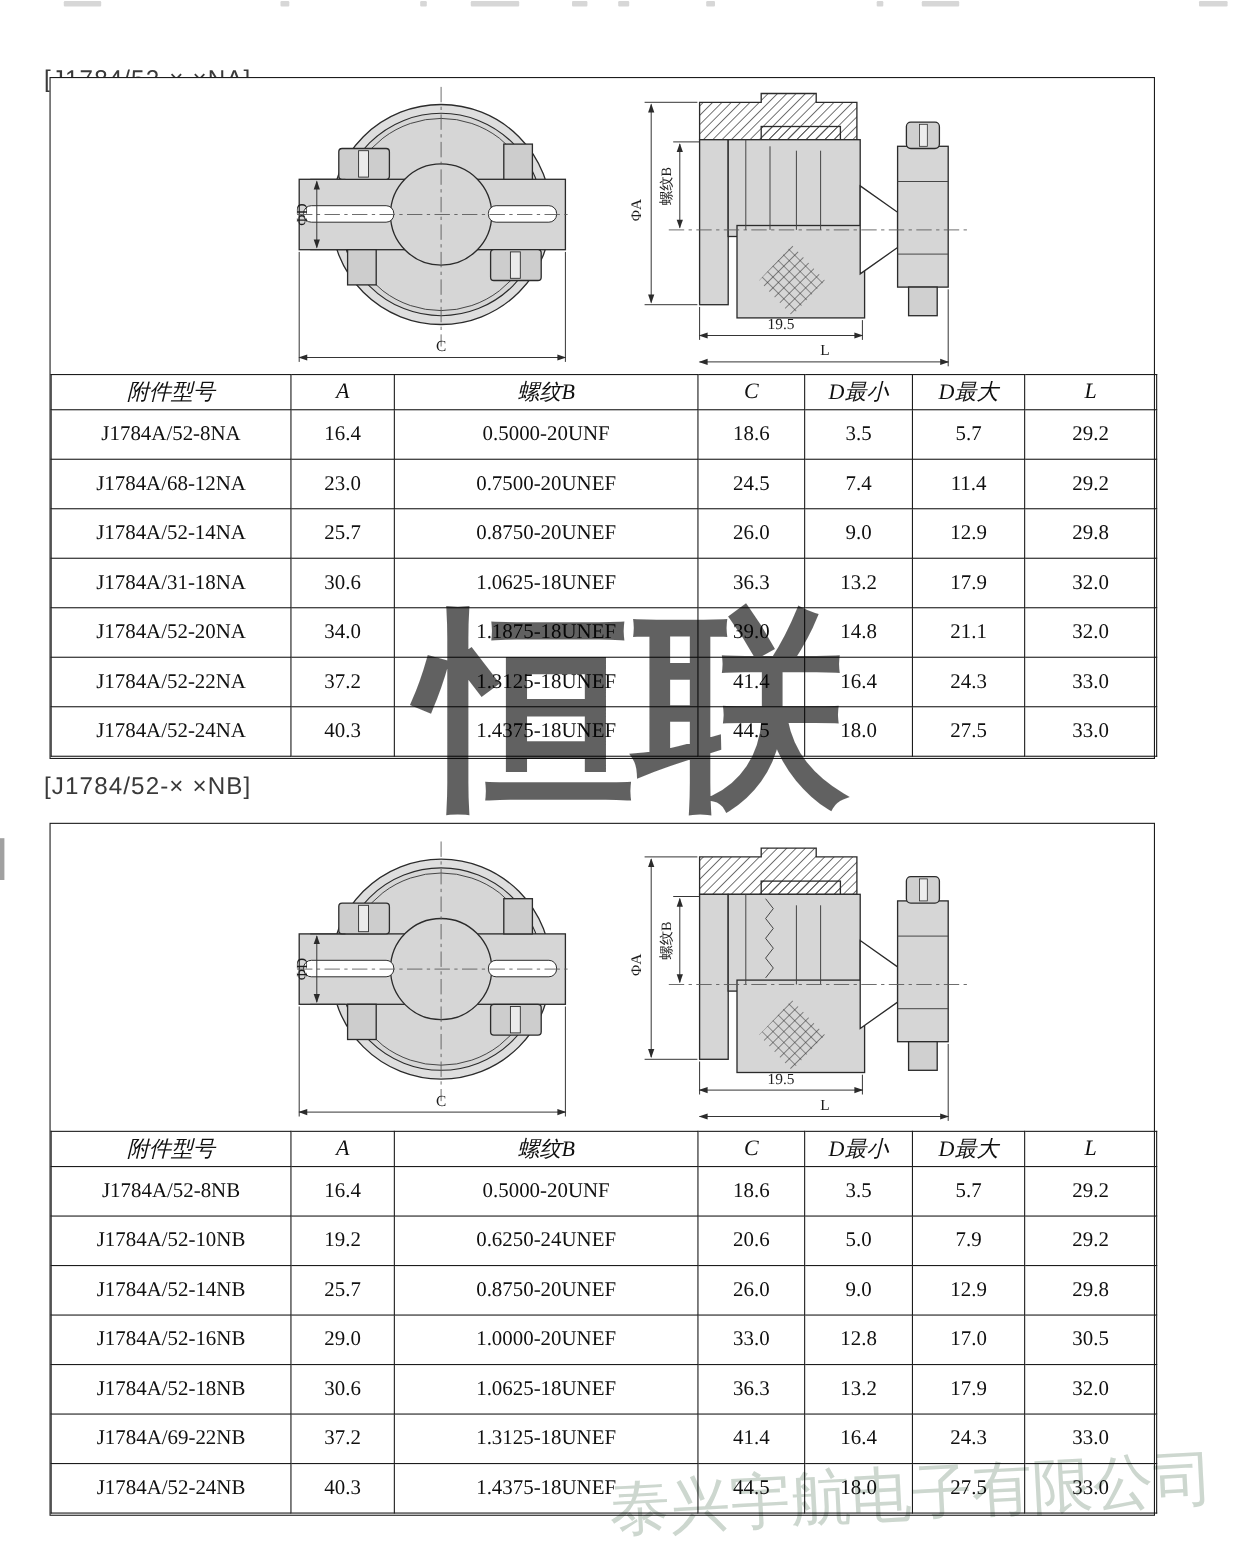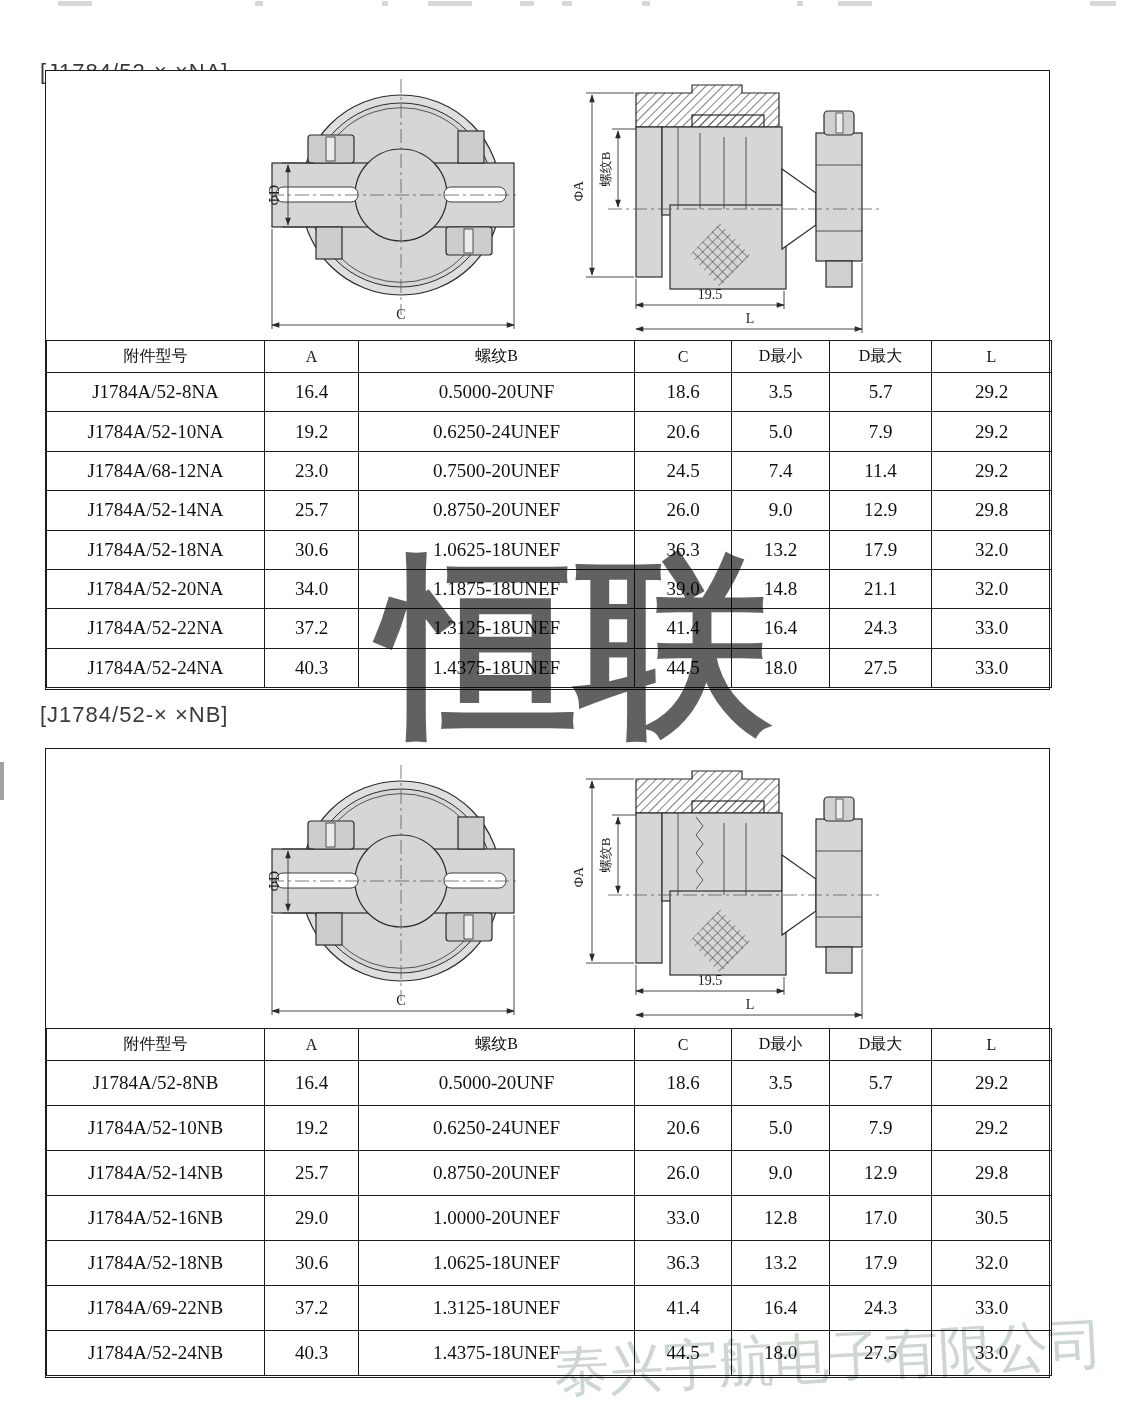--- a/index.html
+++ b/index.html
@@ -43,21 +43,21 @@
   #box-nb .side-view  { top:10px; }
 
   table.spec { width:100%; height:348px; border-collapse:collapse; table-layout:fixed; }
   table.spec th, table.spec td {
     border:1.5px solid #1c1c1c;
     text-align:center; vertical-align:middle;
     padding:0; color:#101010;
     font-family:"Liberation Serif", serif;
     font-weight:normal;
   }
-  table.spec th { font-size:16px; height:31px; }
+  table.spec th { font-size:20px; height:31px;font-style:italic; }
   table.spec td { font-size:19px; }
 
   
   .cl    { stroke:#5a5a5a; stroke-width:0.8; stroke-dasharray:14 4 3 4; fill:none; }
   .dim   { stroke:#333; stroke-width:0.9; fill:none; }
   .edge  { stroke:#2b2b2b; stroke-width:1.2; }
   .thin  { stroke:#444; stroke-width:0.9; fill:none; }
   .dlabel { font-family:"Liberation Serif", serif; font-size:14px; fill:#1d1d1d; }
   .dlabel-cn { font-family:"Liberation Serif", serif; font-size:13px; fill:#1d1d1d; }
 
@@ -222,48 +222,39 @@
         <tr>
           <td>J1784A/52-8NA</td>
           <td>16.4</td>
           <td>0.5000-20UNF</td>
           <td>18.6</td>
           <td>3.5</td>
           <td>5.7</td>
           <td>29.2</td>
         </tr>
         <tr>
-          <td>J1784A/52-10NA</td>
-          <td>19.2</td>
-          <td>0.6250-24UNEF</td>
-          <td>20.6</td>
-          <td>5.0</td>
-          <td>7.9</td>
-          <td>29.2</td>
-        </tr>
-        <tr>
           <td>J1784A/68-12NA</td>
           <td>23.0</td>
           <td>0.7500-20UNEF</td>
           <td>24.5</td>
           <td>7.4</td>
           <td>11.4</td>
           <td>29.2</td>
         </tr>
         <tr>
           <td>J1784A/52-14NA</td>
           <td>25.7</td>
           <td>0.8750-20UNEF</td>
           <td>26.0</td>
           <td>9.0</td>
           <td>12.9</td>
           <td>29.8</td>
         </tr>
         <tr>
-          <td>J1784A/52-18NA</td>
+          <td>J1784A/31-18NA</td>
           <td>30.6</td>
           <td>1.0625-18UNEF</td>
           <td>36.3</td>
           <td>13.2</td>
           <td>17.9</td>
           <td>32.0</td>
         </tr>
         <tr>
           <td>J1784A/52-20NA</td>
           <td>34.0</td>

